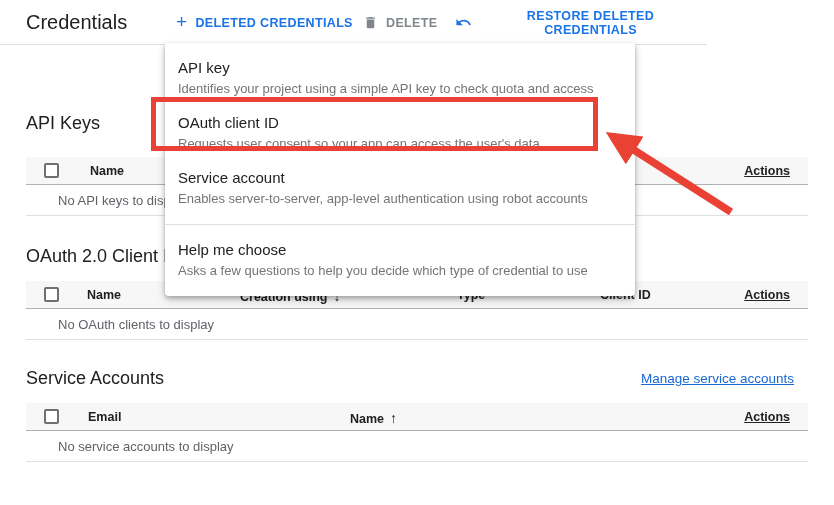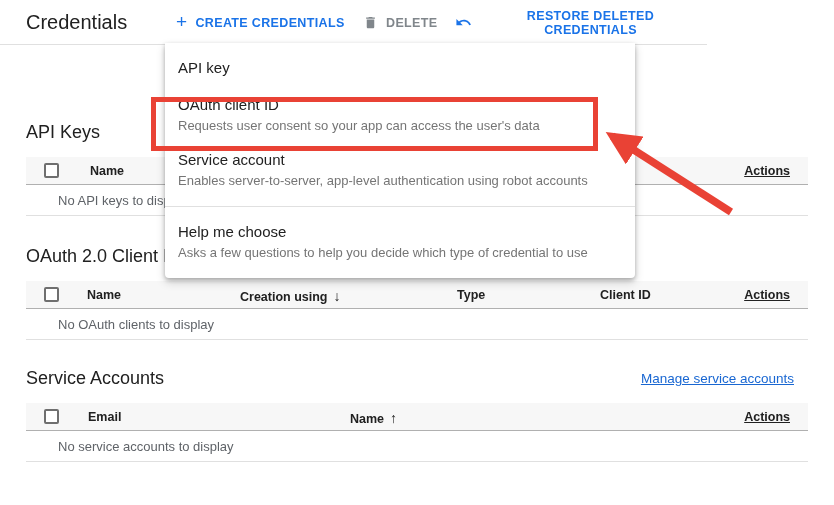--- a/index.html
+++ b/index.html
@@ -18,21 +18,21 @@
   .btn-blue { color:#1a73e8; }
   .btn-gray { color:#80868b; }
   #btn-create { left:170px; }
   #btn-delete { left:357px; }
   #btn-restore { left:449px; }
   .plus-glyph { font-size:19px; font-weight:normal; line-height:1; margin-top:-2px; }
 
   
   .intro { position:absolute; left:26px; top:74px; font-size:13px; color:#212121; }
   .section-heading { position:absolute; left:26px; font-size:18px; color:#212121; font-weight:400; }
-  #h-apikeys { top:122px; }
+  #h-apikeys { top:113px; }
   #h-oauth { top:246px; }
   #h-sa { top:368px; }
   .manage-link { position:absolute; right:40px; top:371px; font-size:13.5px;
     color:#1967d2; text-decoration:underline; cursor:pointer;margin-left:19px; }
 
   .tbl { position:absolute; left:26px; width:782px; }
   #tbl-api { top:157px; }
   #tbl-oauth { top:281px; }
   #tbl-sa { top:403px; }
   .tbl-head { position:relative; height:28px; background:#f7f7f7;
@@ -64,21 +64,21 @@
 </style>
 </head>
 <body>
 
 <div class="page">
 
   <div class="topbar">
     <div class="page-title">Credentials</div>
     <button class="action-btn btn-blue" id="btn-create">
       <span class="plus-glyph">+</span>
-      <span>CREATE CREDENTIALS</span>
+      <span>DELETED CREDENTIALS</span>
     </button>
     <button class="action-btn btn-gray" id="btn-delete">
       <span style="display:flex;">
         <svg width="15" height="15" viewBox="0 0 24 24" fill="#80868b">
             <path d="M6 19c0 1.1.9 2 2 2h8c1.1 0 2-.9 2-2V7H6v12zM19 4h-3.5l-1-1h-5l-1 1H5v2h14V4z"></path>
           </svg>
       </span>
       <span>DELETE</span>
     </button>
     <button class="action-btn btn-blue" id="btn-restore">
@@ -133,20 +133,21 @@
       <span class="th th-right">Actions</span>
     </div>
     <div class="empty-row">
       <span class="empty-text">No service accounts to display</span>
     </div>
   </div>
 
   <div class="menu">
     <div class="menu-item">
       <div class="menu-item-title">API key</div>
+      <div class="menu-item-desc">Identifies your project using a simple API key to check quota and access</div>
     </div>
     <div class="menu-item">
       <div class="menu-item-title">OAuth client ID</div>
       <div class="menu-item-desc">Requests user consent so your app can access the user's data</div>
     </div>
     <div class="menu-item">
       <div class="menu-item-title">Service account</div>
       <div class="menu-item-desc">Enables server-to-server, app-level authentication using robot accounts</div>
     </div>
     <div class="menu-divider"></div>

